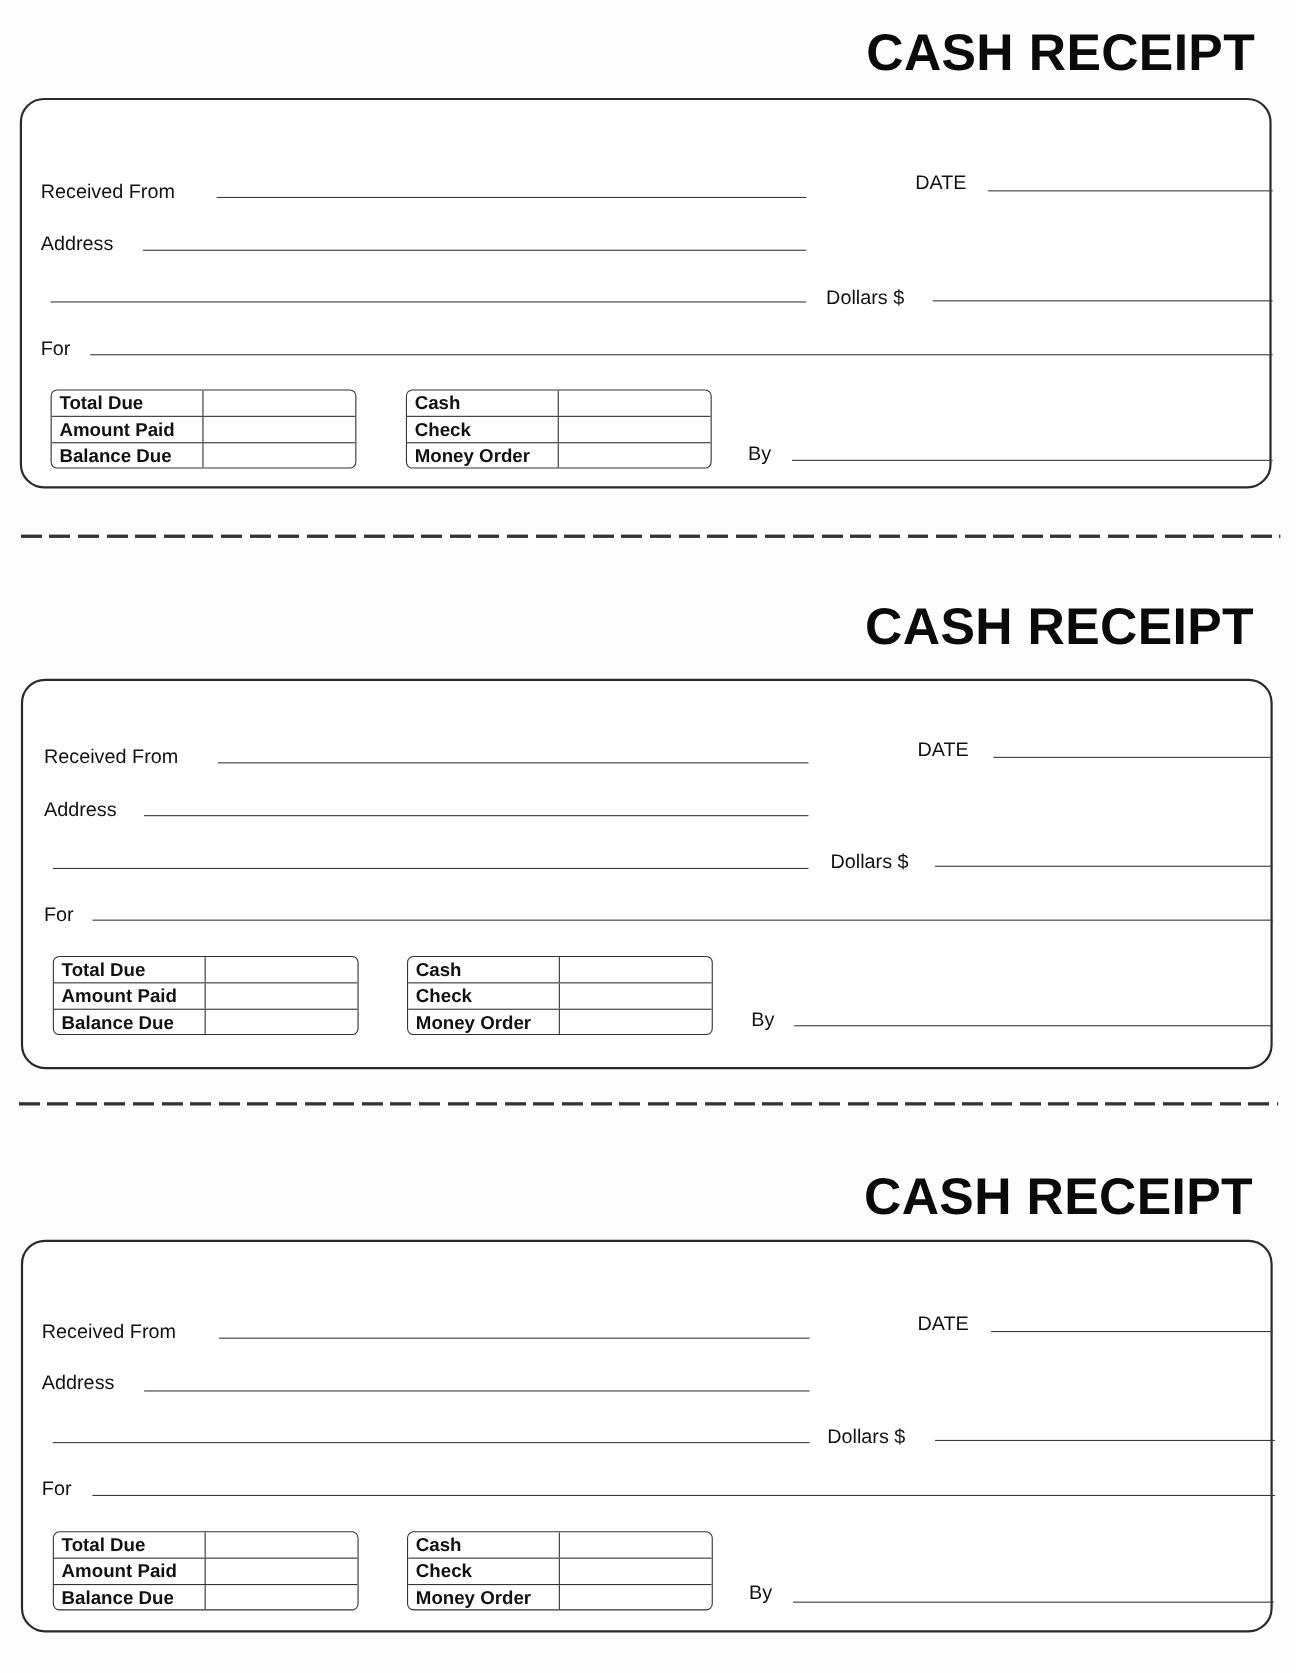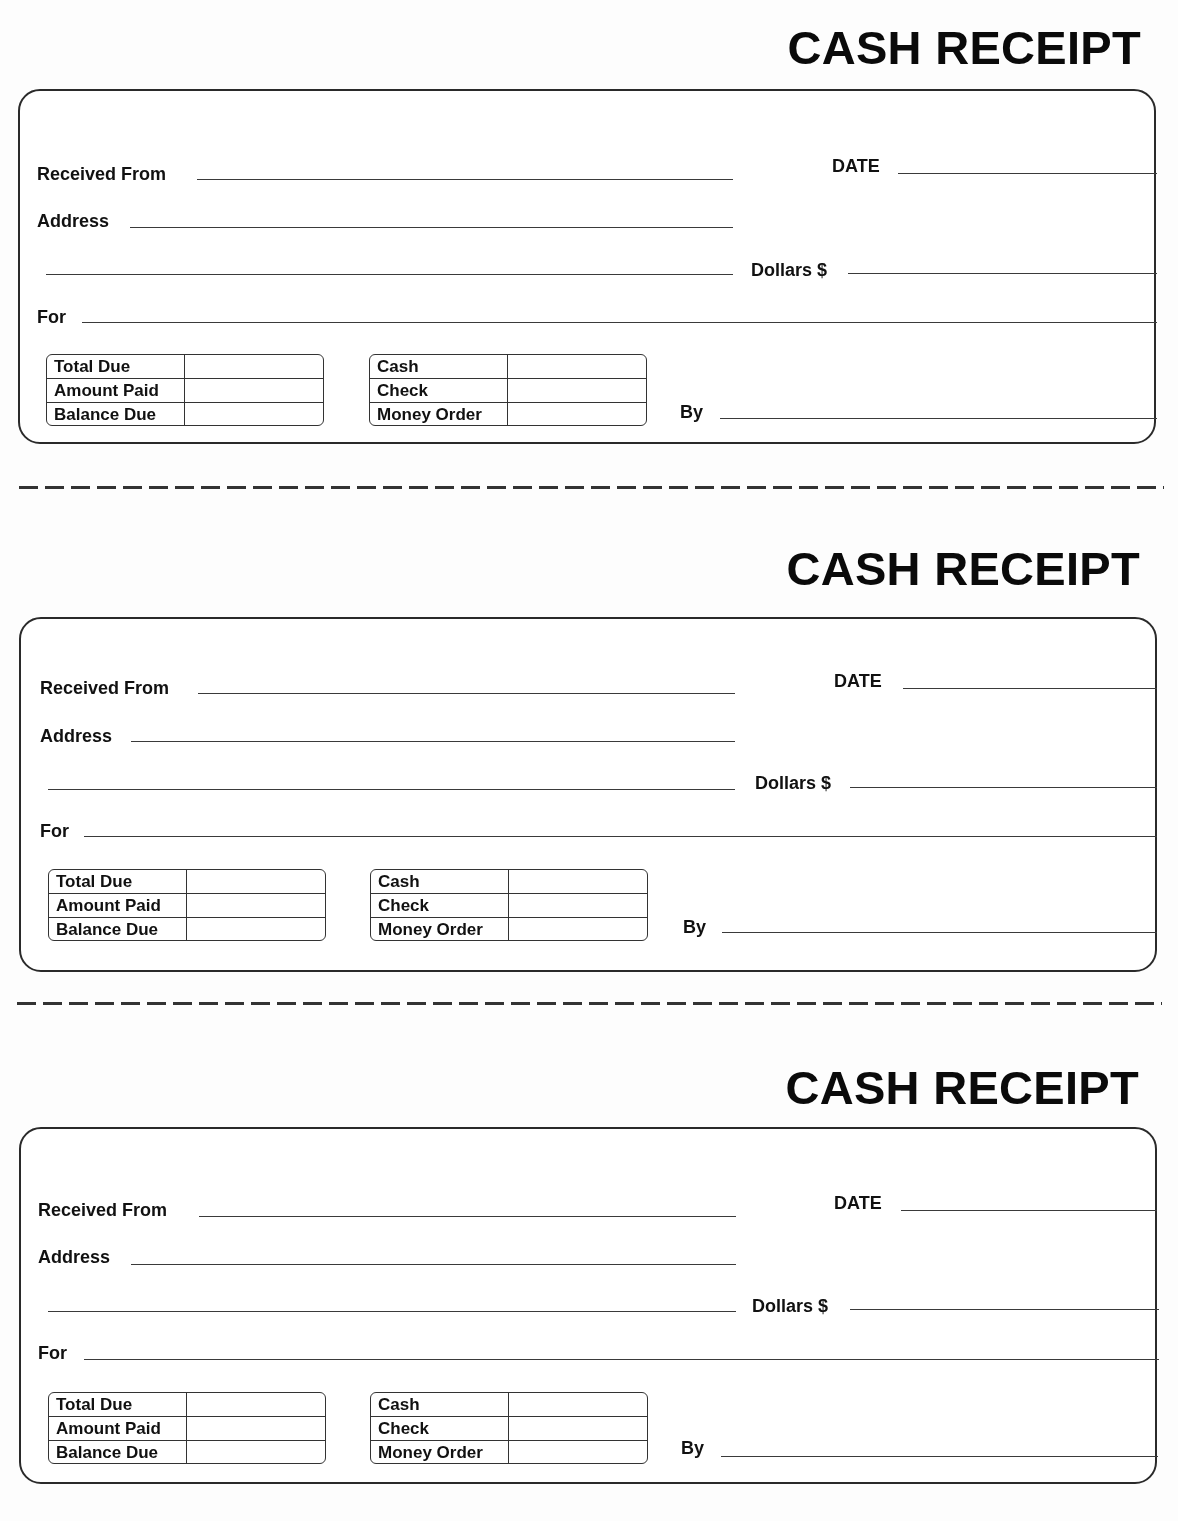--- a/index.html
+++ b/index.html
@@ -36,21 +36,21 @@
       left: 18px;
       width: 1138px;
       height: 355px;
       border: 2px solid #2a2a2a;
       border-radius: 22px;
       background: #fff;
       box-sizing: border-box;
     }
     .label {
       position: absolute;
-      font-weight: bold;
+      font-weight: normal;
       font-size: 18px;
       color: #111;
       white-space: nowrap;
       line-height: 1;
     }
     .rule {
       position: absolute;
       height: 0;
       border-top: 1.6px solid #3a3a3a;
       background: transparent;

